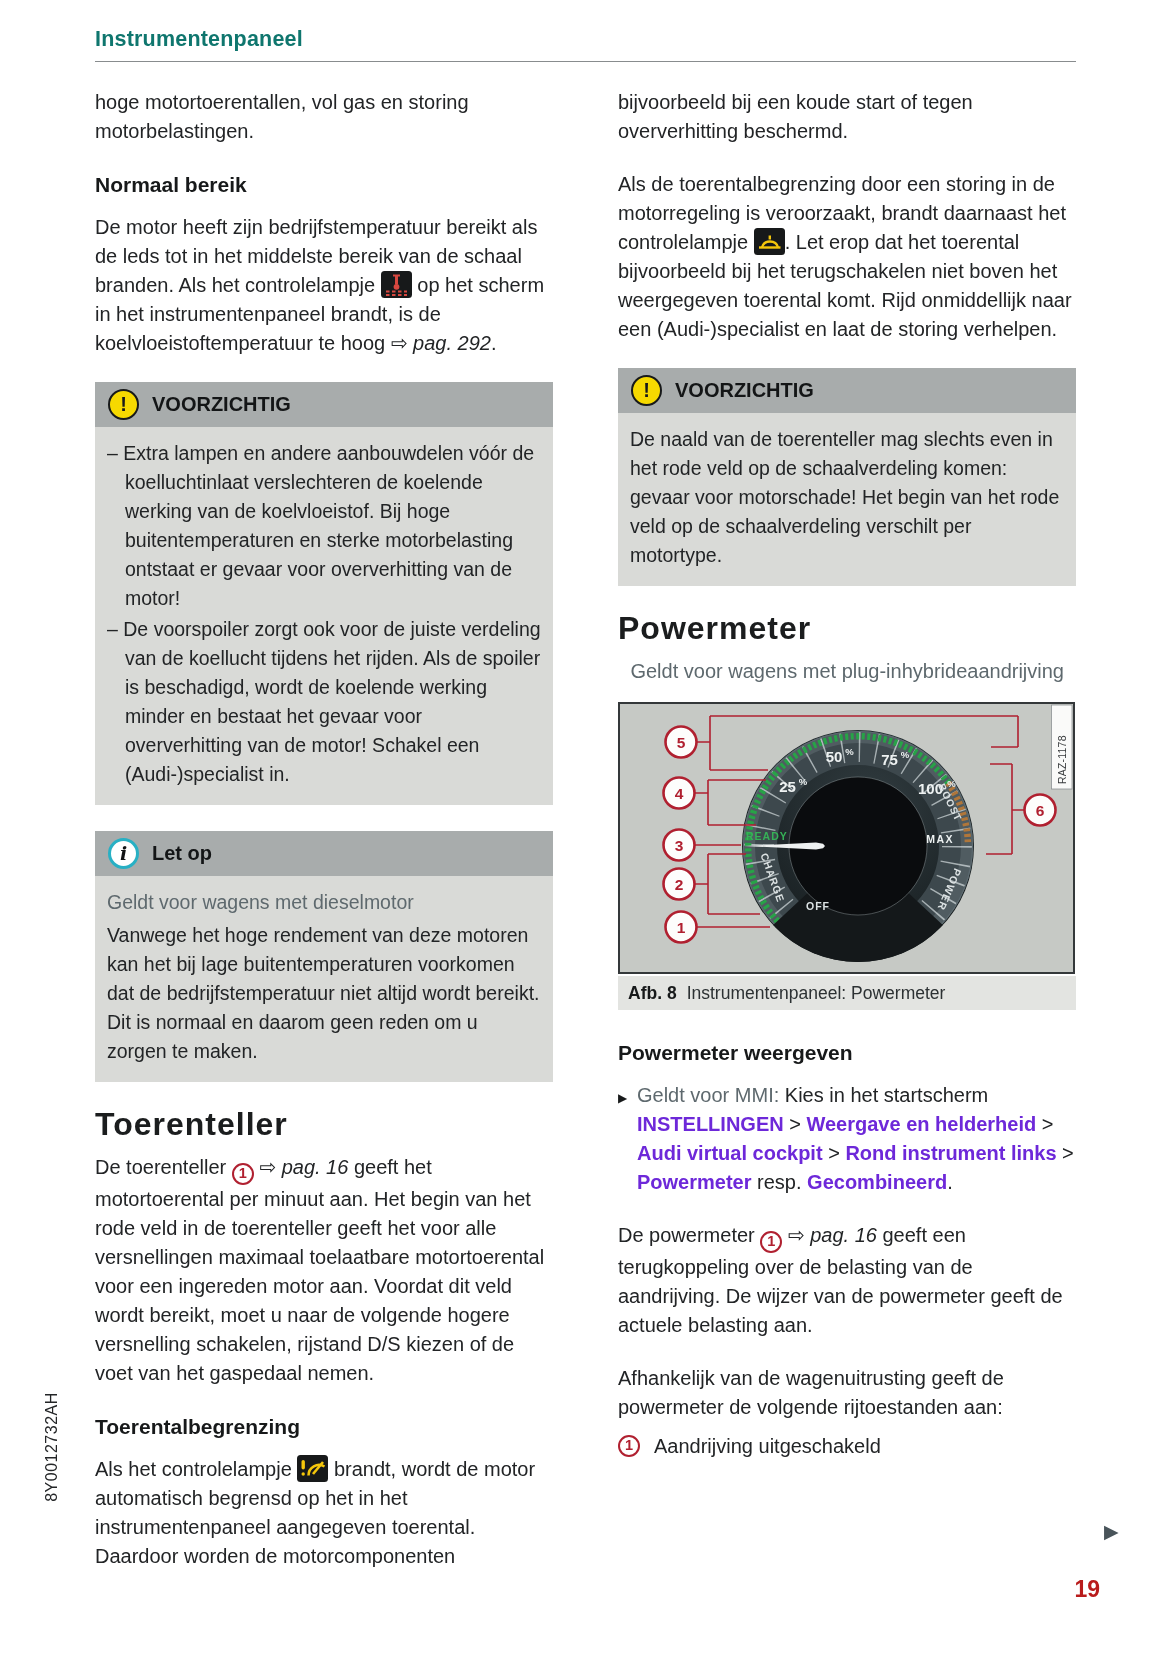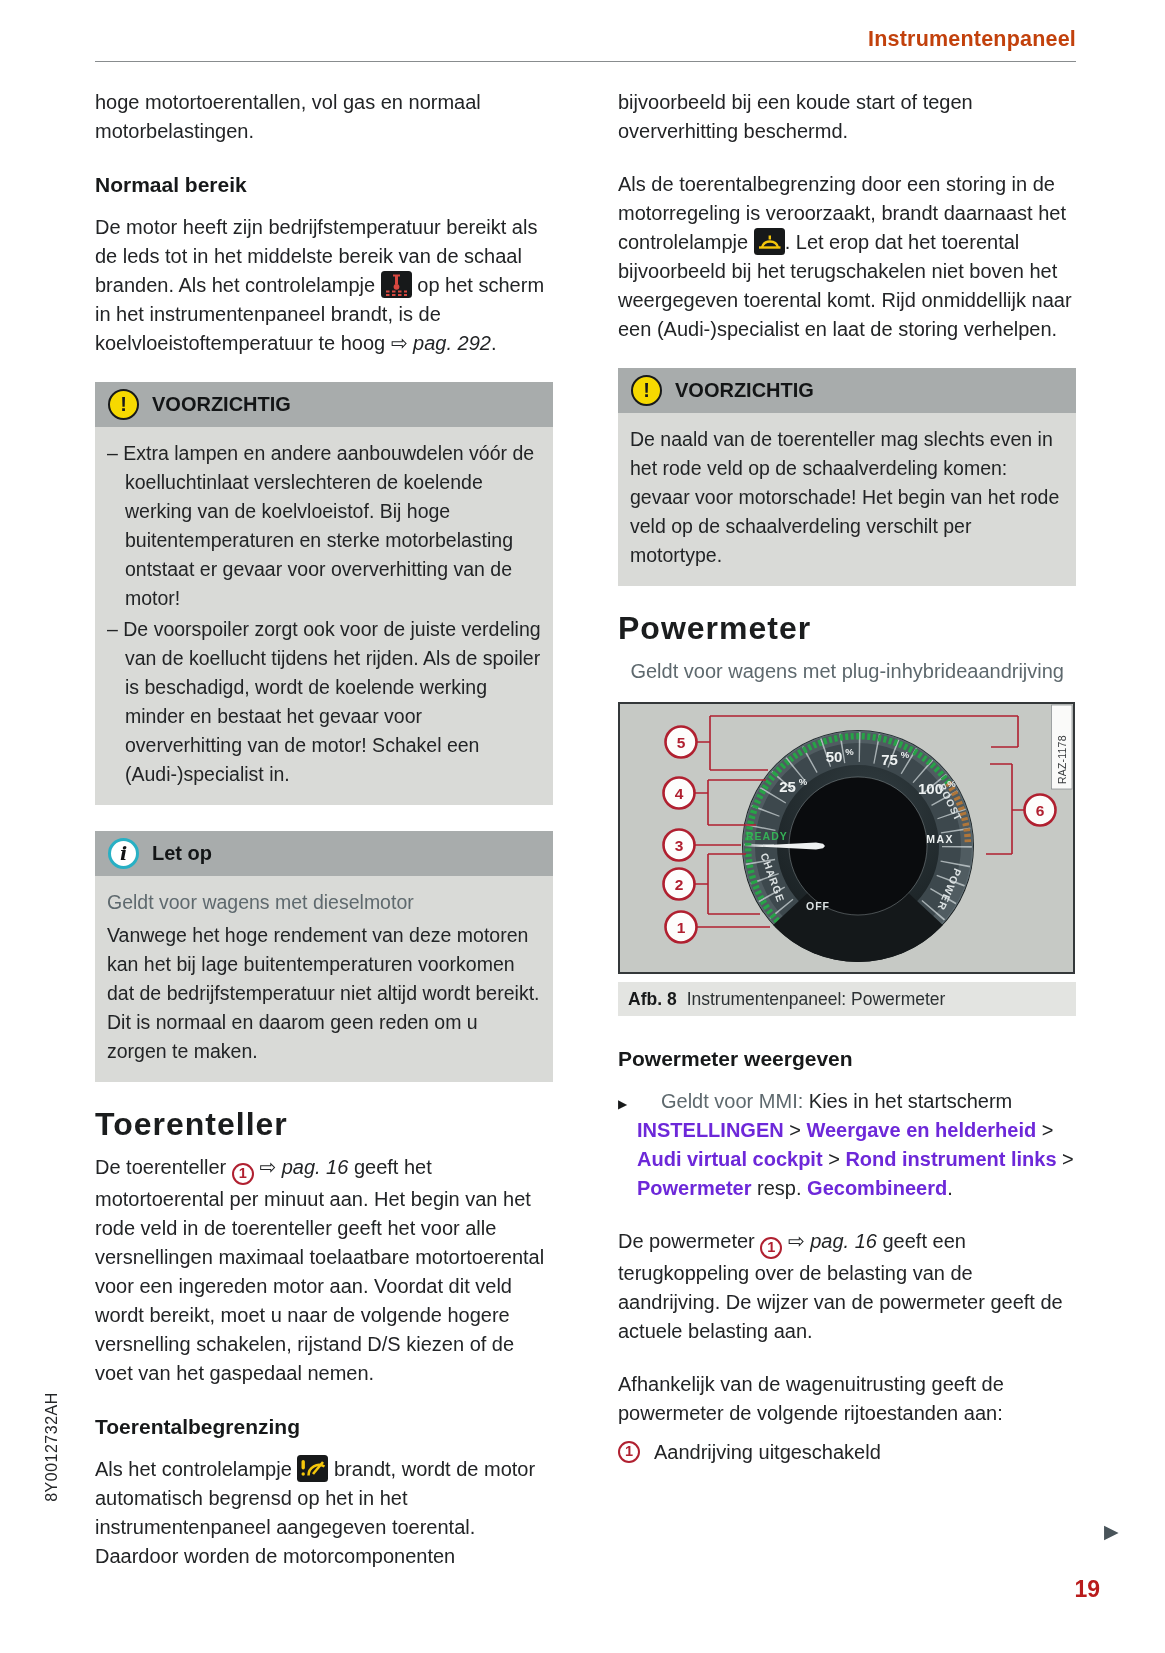--- a/index.html
+++ b/index.html
@@ -1,30 +1,30 @@
 <!DOCTYPE html>
 <html><head>
 <meta charset="utf-8">
 <style>
   html,body{margin:0;padding:0;}
   body{
     width:1165px;height:1653px;position:relative;background:#ffffff;
     font-family:"Liberation Sans","DejaVu Sans",sans-serif;color:#222426;
     overflow:hidden;
   }
-  .page-header{position:absolute;top:27px;left:95px;width:981px;text-align:right;
-    font-size:21.5px;font-weight:bold;color:#c2410c;letter-spacing:.2px;}
+  .page-header{position:absolute;top:27px;left:95px;width:981px;
+    font-size:21.5px;font-weight:bold;color:#0f766e;letter-spacing:.2px;}
   .header-rule{position:absolute;top:61px;left:95px;width:981px;height:1px;background:#888c8e;}
   .col{position:absolute;top:88px;width:458px;font-size:20px;line-height:29px;}
   .col-left{left:95px;}
   .col-right{left:618px;}
   p{margin:0 0 24px;}
   .h-sub{font-size:21px;font-weight:bold;margin:4px 0 14px;color:#17191a;}
   .h-big{font-size:32px;font-weight:bold;margin:28px 0 14px;color:#1b1d1e;letter-spacing:1px;}
-  .scope{color:#5e696e;margin-left:24px;}
+  .scope{color:#5e696e;}
   .scope-line{margin:0 12px 16px;text-align:right;}
   
   .notice{margin:2px 0 26px;}
   .notice-head{display:flex;align-items:center;background:#a8acac;padding:7px 13px;gap:13px;}
   .badge{width:31px;height:31px;border-radius:50%;display:flex;align-items:center;justify-content:center;
     font-weight:bold;box-sizing:border-box;flex:0 0 auto;}
   .badge-warn{background:#f6d900;border:2.5px solid #17191a;color:#17191a;font-size:20px;}
   .badge-info{background:#ffffff;border:3px solid #28b0c4;color:#101214;font-size:19px;
     font-family:"DejaVu Serif",serif;font-style:italic;}
   .notice-title{font-size:20px;font-weight:bold;color:#131516;}
@@ -38,21 +38,21 @@
   .tell svg{position:absolute;left:0;top:0;}
   
   .cnum{display:inline-flex;width:22px;height:22px;border:2px solid #b02030;border-radius:50%;
     color:#b02030;font-weight:bold;font-size:14.5px;align-items:center;justify-content:center;
     vertical-align:-4px;box-sizing:border-box;background:#fff;}
   .ref{font-style:italic;}
   .b{font-weight:bold;color:#6d28d9;margin-top:36px;}
   
   .figure{margin:14px 0 0;width:457px;height:272px;box-sizing:border-box;border:2px solid #34383a;
     background:#c6c9c5;position:relative;overflow:hidden;}
-  .figure-caption{background:#e3e4e1;margin:8px 0 28px;padding:6px 10px;font-size:17.5px;
+  .figure-caption{background:#e3e4e1;margin:2px 0 28px;padding:6px 10px;font-size:17.5px;
     color:#2c3133;display:flex;gap:10px;align-items:baseline;line-height:22px;}
   .figure-caption .cap-label{font-weight:bold;color:#17191a;flex:0 0 auto;}
   
   .bullet-para{position:relative;padding-left:19px;}
   .bullet-glyph{position:absolute;left:0;top:3px;font-size:12px;color:#17191a;}
   
   .state-row{display:flex;gap:14px;align-items:flex-start;margin:0 0 10px;}
   .state-row .cnum{margin-top:3px;flex:0 0 auto;}
   
   .spine{position:absolute;left:-26px;top:1438px;width:156px;text-align:center;
@@ -61,21 +61,21 @@
     font-size:23px;font-weight:bold;color:#b91c1c;}
   .cont-arrow{position:absolute;left:1104px;top:1520px;font-size:19px;color:#49545a;}
 </style>
 </head>
 <body>
 
 <div class="page-header">Instrumentenpaneel</div>
 <div class="header-rule"></div>
 
 <div class="col col-left">
-  <p>hoge motortoerentallen, vol gas en normaal motorbelastingen.</p>
+  <p>hoge motortoerentallen, vol gas en storing motorbelastingen.</p>
 
   <div class="h-sub">Normaal bereik</div>
   <p><span>De motor heeft zijn bedrijfstemperatuur bereikt als de leds tot in het middelste bereik van de schaal branden. Als het controlelampje</span>
     <span class="tell"><svg width="31" height="27" viewBox="0 0 31 27">
       <g stroke="#d84840" fill="none">
         <path d="M12 4.5 h7" stroke-width="2"></path>
         <path d="M15.5 4.5 V13.5" stroke-width="3"></path>
         <circle cx="15.5" cy="15.8" r="2.9" fill="#d84840" stroke="none"></circle>
         <path d="M5 20.5 h21" stroke-width="2" stroke-dasharray="3.5 2.5"></path>
         <path d="M5 24 h21" stroke-width="2" stroke-dasharray="3.5 2.5"></path>

